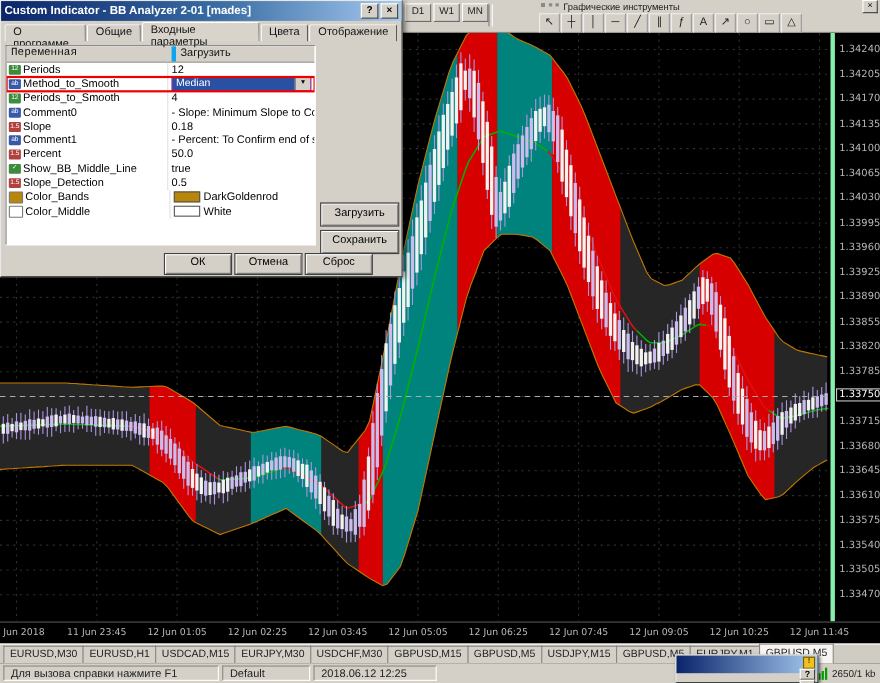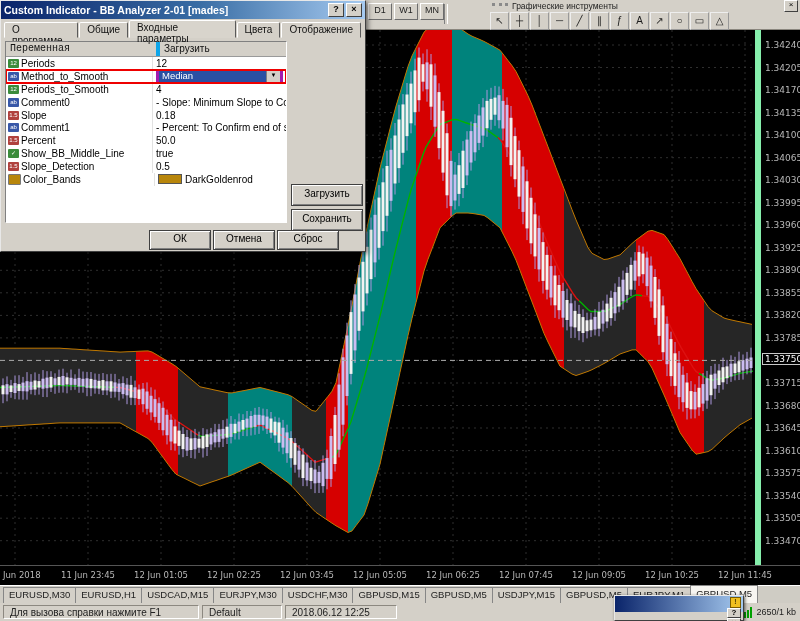--- a/index.html
+++ b/index.html
@@ -20,21 +20,21 @@
   .gclose{margin-left:auto;width:12px;height:10px;font-size:8px;line-height:8px;text-align:center;
     background:#d4d0c8;border:1px solid;border-color:#fff #404040 #404040 #fff;color:#000;}
   .gpanel-tools{display:flex;gap:1px;margin-top:1px;}
   .toolbtn{width:17px;height:16px;font-size:10px;line-height:15px;text-align:center;background:#d4d0c8;
     border:1px solid;border-color:#eee #999 #999 #eee;color:#1a1a1a;}
 
   
   .chart-row{position:absolute;left:0;top:30px;width:800px;height:535px;background:#000;}
   #chart-svg{position:absolute;left:0;top:0;}
   .price-axis{position:absolute;left:755px;top:0;width:45px;height:535px;background:#000;
-    border-left:6px solid #86efac;box-sizing:border-box;}
+    border-left:4px solid #86efac;box-sizing:border-box;}
   .plabel{position:absolute;left:4px;font-size:9px;color:#b8b8b8;font-family:"DejaVu Sans",sans-serif;}
   .pcurrent{position:absolute;left:1px;font-size:9px;color:#fff;background:#000;
     border:1px solid #c8c8c8;padding:0 2px;z-index:2;font-family:"DejaVu Sans",sans-serif;}
   .time-axis{position:absolute;left:0;top:565px;width:800px;height:20px;background:#000;
     border-top:1px solid #555;box-sizing:border-box;}
   .tlabel{position:absolute;top:4px;width:74px;text-align:center;font-size:8.5px;color:#b8b8b8;
     white-space:nowrap;font-family:"DejaVu Sans",sans-serif;}
 
   
   .tabs-bar{position:absolute;left:0;top:585px;width:800px;height:18px;background:#cfccc4;
@@ -71,21 +71,21 @@
     border:1px solid;border-color:#808080 #fff #fff #808080;overflow:hidden;font-size:10px;box-sizing:border-box;}
   .phead{display:flex;height:14px;background:#d4d0c8;border-bottom:1px solid #9a9a9a;color:#111;}
   .phead .c1{width:146px;padding-left:4px;border-right:4px solid #0ea5e9;line-height:13px;font-family:Liberation Mono, monospace;}
   .phead .c2{flex:1;padding-left:4px;line-height:13px;}
   .prow{display:flex;height:12.9px;align-items:center;}
   .picon{width:11px;height:9px;margin:0 2px;font-size:6px;line-height:9px;text-align:center;color:#fff;border-radius:1px;flex:0 0 11px;}
   .pname{width:131px;white-space:nowrap;overflow:hidden;color:#000;}
   .pcol{flex:1;display:flex;align-items:center;white-space:nowrap;overflow:hidden;
     border-left:1px solid #e2e2e2;height:100%;padding-left:3px;color:#000;}
   .hl{outline:2px solid #ee0000;outline-offset:-1px;position:relative;z-index:4;}
-  .combo{display:flex;flex:1;height:12px;border:3px solid #a21caf;background:#737373;align-items:stretch;margin-right:3px;}
+  .combo{display:flex;flex:1;height:12px;border:1px solid #a21caf;background:#737373;align-items:stretch;margin-right:3px;}
   .combo-sel{flex:1;background:#2a50a3;color:#fff;padding:0 3px;font-size:9.5px;line-height:11px;}
   .combo-btn{width:13px;background:#d4d0c8;border-left:1px solid #808080;font-size:6px;text-align:center;line-height:11px;color:#000;}
   .swatch{width:22px;height:8px;border:1px solid #555;margin-right:3px;display:inline-block;flex:0 0 22px;}
   .pbtn{position:absolute;background:#d4d0c8;border:1px solid #404040;
     box-shadow:inset 1px 1px 0 #fff, inset -1px -1px 0 #808080;font-size:10px;text-align:center;color:#000;}
   .btn-load{left:290px;top:183px;width:70px;height:20px;line-height:18px;text-align:center;}
   .btn-save{left:290px;top:208px;width:70px;height:20px;line-height:18px;}
   .btn-ok{left:148px;top:229px;width:60px;height:18px;line-height:16px;}
   .btn-cancel{left:212px;top:229px;width:60px;height:18px;line-height:16px;}
   .btn-reset{left:276px;top:229px;width:60px;height:18px;line-height:16px;}
@@ -725,20 +725,28 @@
             </span>
           </div>
           <div class="prow">
             <span class="picon" style="background:#B8860B;border:1px solid #777"></span>
             <span class="pname">Color_Bands</span>
             <span class="pcol">
               <span class="swatch" style="background:#B8860B"></span>
               <span>DarkGoldenrod</span>
             </span>
           </div>
+          <div class="prow">
+            <span class="picon" style="background:#FFFFFF;border:1px solid #777"></span>
+            <span class="pname">Color_Middle</span>
+            <span class="pcol">
+              <span class="swatch" style="background:#FFFFFF"></span>
+              <span>White</span>
+            </span>
+          </div>
         </div>
     </div>
     <div class="pbtn btn-load">Загрузить</div>
     <div class="pbtn btn-save">Сохранить</div>
     <div class="pbtn btn-ok">ОК</div>
     <div class="pbtn btn-cancel">Отмена</div>
     <div class="pbtn btn-reset">Сброс</div>
   </div>
 
   <div class="alert-pop">

